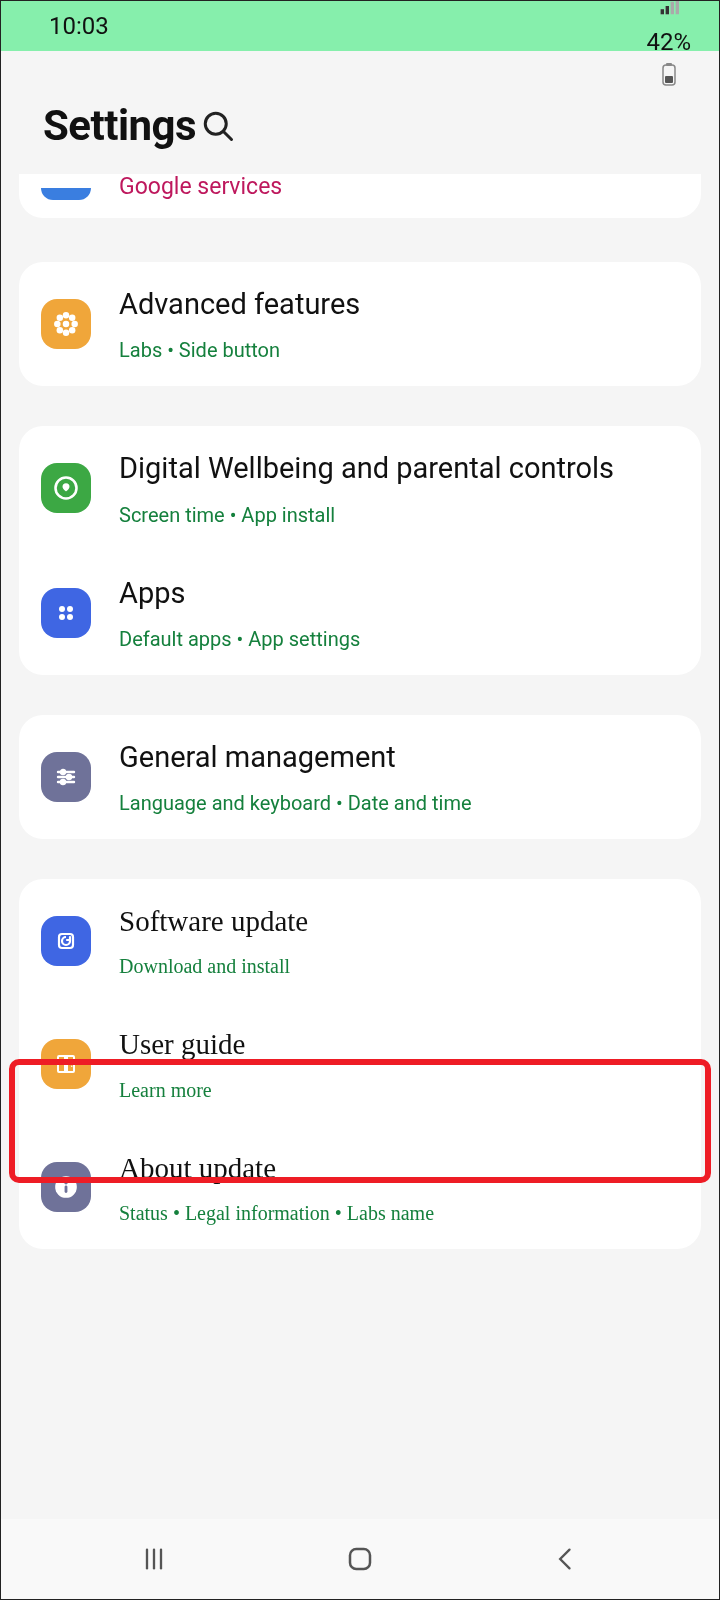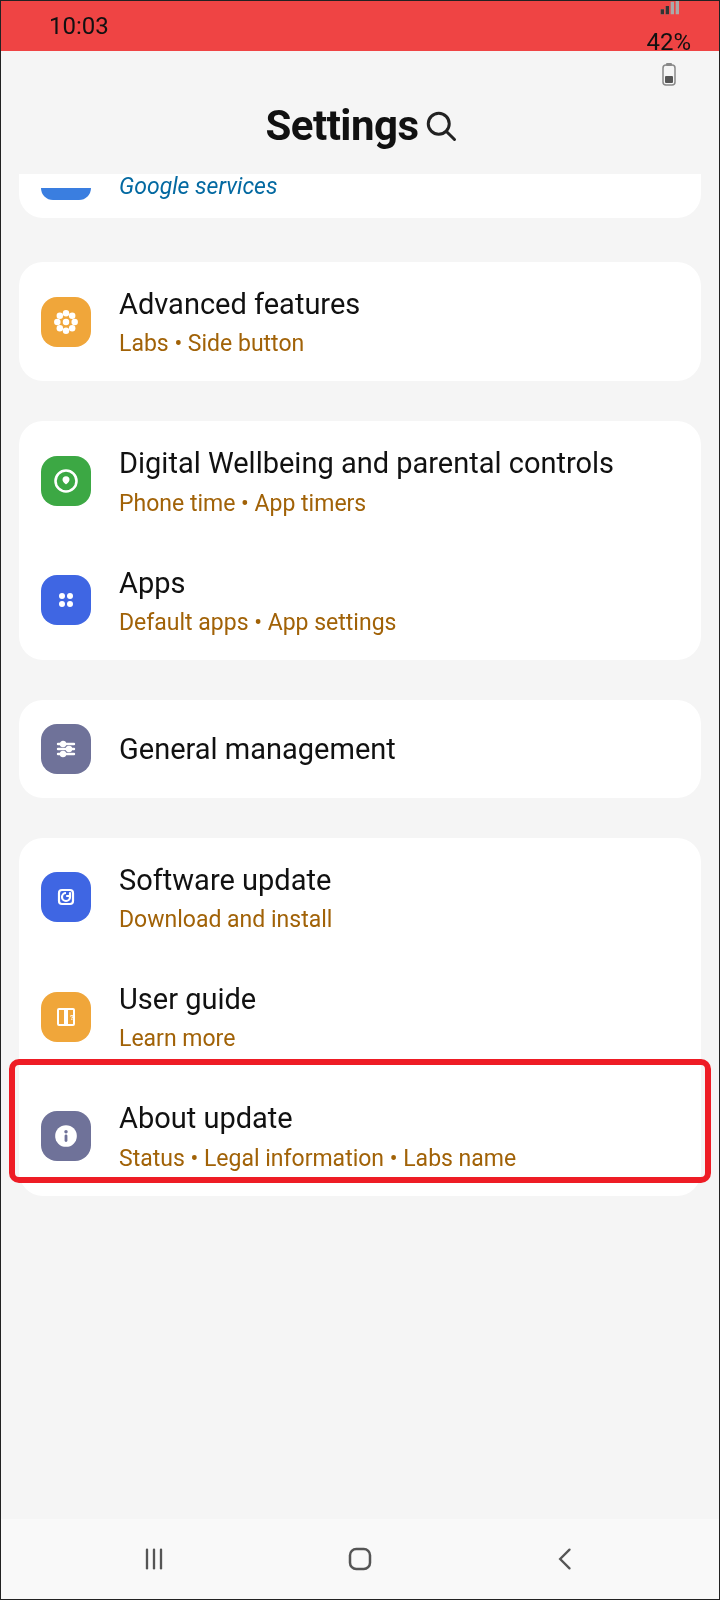--- a/index.html
+++ b/index.html
@@ -13,26 +13,26 @@
     border: 1px solid #222;
   }
   .status-bar {
     height: 50px;
     display: flex;
     justify-content: space-between;
     align-items: center;
     padding: 0 28px 0 48px;
     font-size: 24px;
     color: #111;
-    background: #ef4444;
+    background: #86efac;
   }
   .status-right { display: flex; align-items: center; gap: 6px; flex-direction: column; }
   .header {
     display: flex;
-    justify-content: center;
+    justify-content: flex-start;
     align-items: center;
     padding: 50px 34px 24px 42px;
     background: #f5f5f5;
   }
   .page-title { font-size: 42px; font-weight: 700; color: #111; letter-spacing: -0.5px; }
   .search-btn { width: 44px; height: 44px; display: flex; align-items: center; justify-content: center; }
   .group {
     background: #fff;
     border-radius: 24px;
     margin: 0 18px 40px 18px;
@@ -48,37 +48,37 @@
   }
   .item .icon {
     width: 50px; height: 50px;
     border-radius: 16px;
     display: flex; align-items: center; justify-content: center;
     flex-shrink: 0;
     color: #fff;
   }
   .item .text { flex: 1; min-width: 0; }
   .item .title { font-size: 29px; color: #111; line-height: 1.25; }
-  .item .sub { font-size: 23px; color: #a16207; margin-top: 8px; }
+  .item .sub { font-size: 20px; color: #15803d; margin-top: 16px; }
   .partial-item {
     display: flex;
     align-items: flex-end;
     gap: 28px;
     padding: 0 22px 18px 22px;
     height: 44px;
     overflow: hidden;
   }
   .partial-item .icon-clip {
     width: 50px; height: 12px;
     border-bottom-left-radius: 16px;
     border-bottom-right-radius: 16px;
     background: #3a7ee0;
     flex-shrink: 0;
   }
-  .partial-item .sub { font-size: 23px; color: #0369a1; font-style: italic; }
+  .partial-item .sub { font-size: 23px; color: #be185d; }
   .highlight-box {
     position: absolute;
     border: 6px solid #ee1c25;
     border-radius: 10px;
     left: 8px;
     right: 8px;
     top: 1058px;
     height: 124px;
     pointer-events: none;
   }
@@ -169,21 +169,21 @@
 <div class="group">
   <div class="item">
     <div class="icon" style="background:#3ca844;">
       <svg width="28" height="28" viewBox="0 0 24 24" fill="none" stroke="#fff" stroke-width="2.2">
           <circle cx="12" cy="12" r="9"></circle>
           <path d="M12 8a3 3 0 0 1 3 3c0 2-3 4-3 4s-3-2-3-4a3 3 0 0 1 3-3z" fill="#fff" stroke="none"></path>
         </svg>
     </div>
     <div class="text">
       <div class="title">Digital Wellbeing and parental controls</div>
-      <div class="sub">Phone time  •  App timers</div>
+      <div class="sub">Screen time  •  App install</div>
     </div>
   </div>
   <div class="item">
     <div class="icon" style="background:#3f66e3;">
       <svg width="24" height="24" viewBox="0 0 24 24" fill="#fff">
           <circle cx="8" cy="8" r="3"></circle>
           <circle cx="16" cy="8" r="3"></circle>
           <circle cx="8" cy="16" r="3"></circle>
           <circle cx="16" cy="16" r="3"></circle>
         </svg>
@@ -202,25 +202,26 @@
           <line x1="4" y1="7" x2="20" y2="7"></line>
           <circle cx="9" cy="7" r="2" fill="#fff"></circle>
           <line x1="4" y1="12" x2="20" y2="12"></line>
           <circle cx="15" cy="12" r="2" fill="#fff"></circle>
           <line x1="4" y1="17" x2="20" y2="17"></line>
           <circle cx="9" cy="17" r="2" fill="#fff"></circle>
         </svg>
     </div>
     <div class="text">
       <div class="title">General management</div>
-    </div>
-  </div>
-</div>
-
-<div class="group" style="margin-bottom:60px;">
+      <div class="sub">Language and keyboard  •  Date and time</div>
+    </div>
+  </div>
+</div>
+
+<div class="group" style="margin-bottom:60px;font-family:Liberation Serif, serif;">
   <div class="item">
     <div class="icon" style="background:#3f66e3;">
       <svg width="24" height="24" viewBox="0 0 24 24" fill="none" stroke="#fff" stroke-width="2.2">
           <rect x="5" y="5" width="14" height="14" rx="3"></rect>
           <path d="M12 8a4 4 0 1 0 4 4"></path>
           <path d="M16 8v3h-3" stroke-linecap="round"></path>
         </svg>
     </div>
     <div class="text">
       <div class="title">Software update</div>

